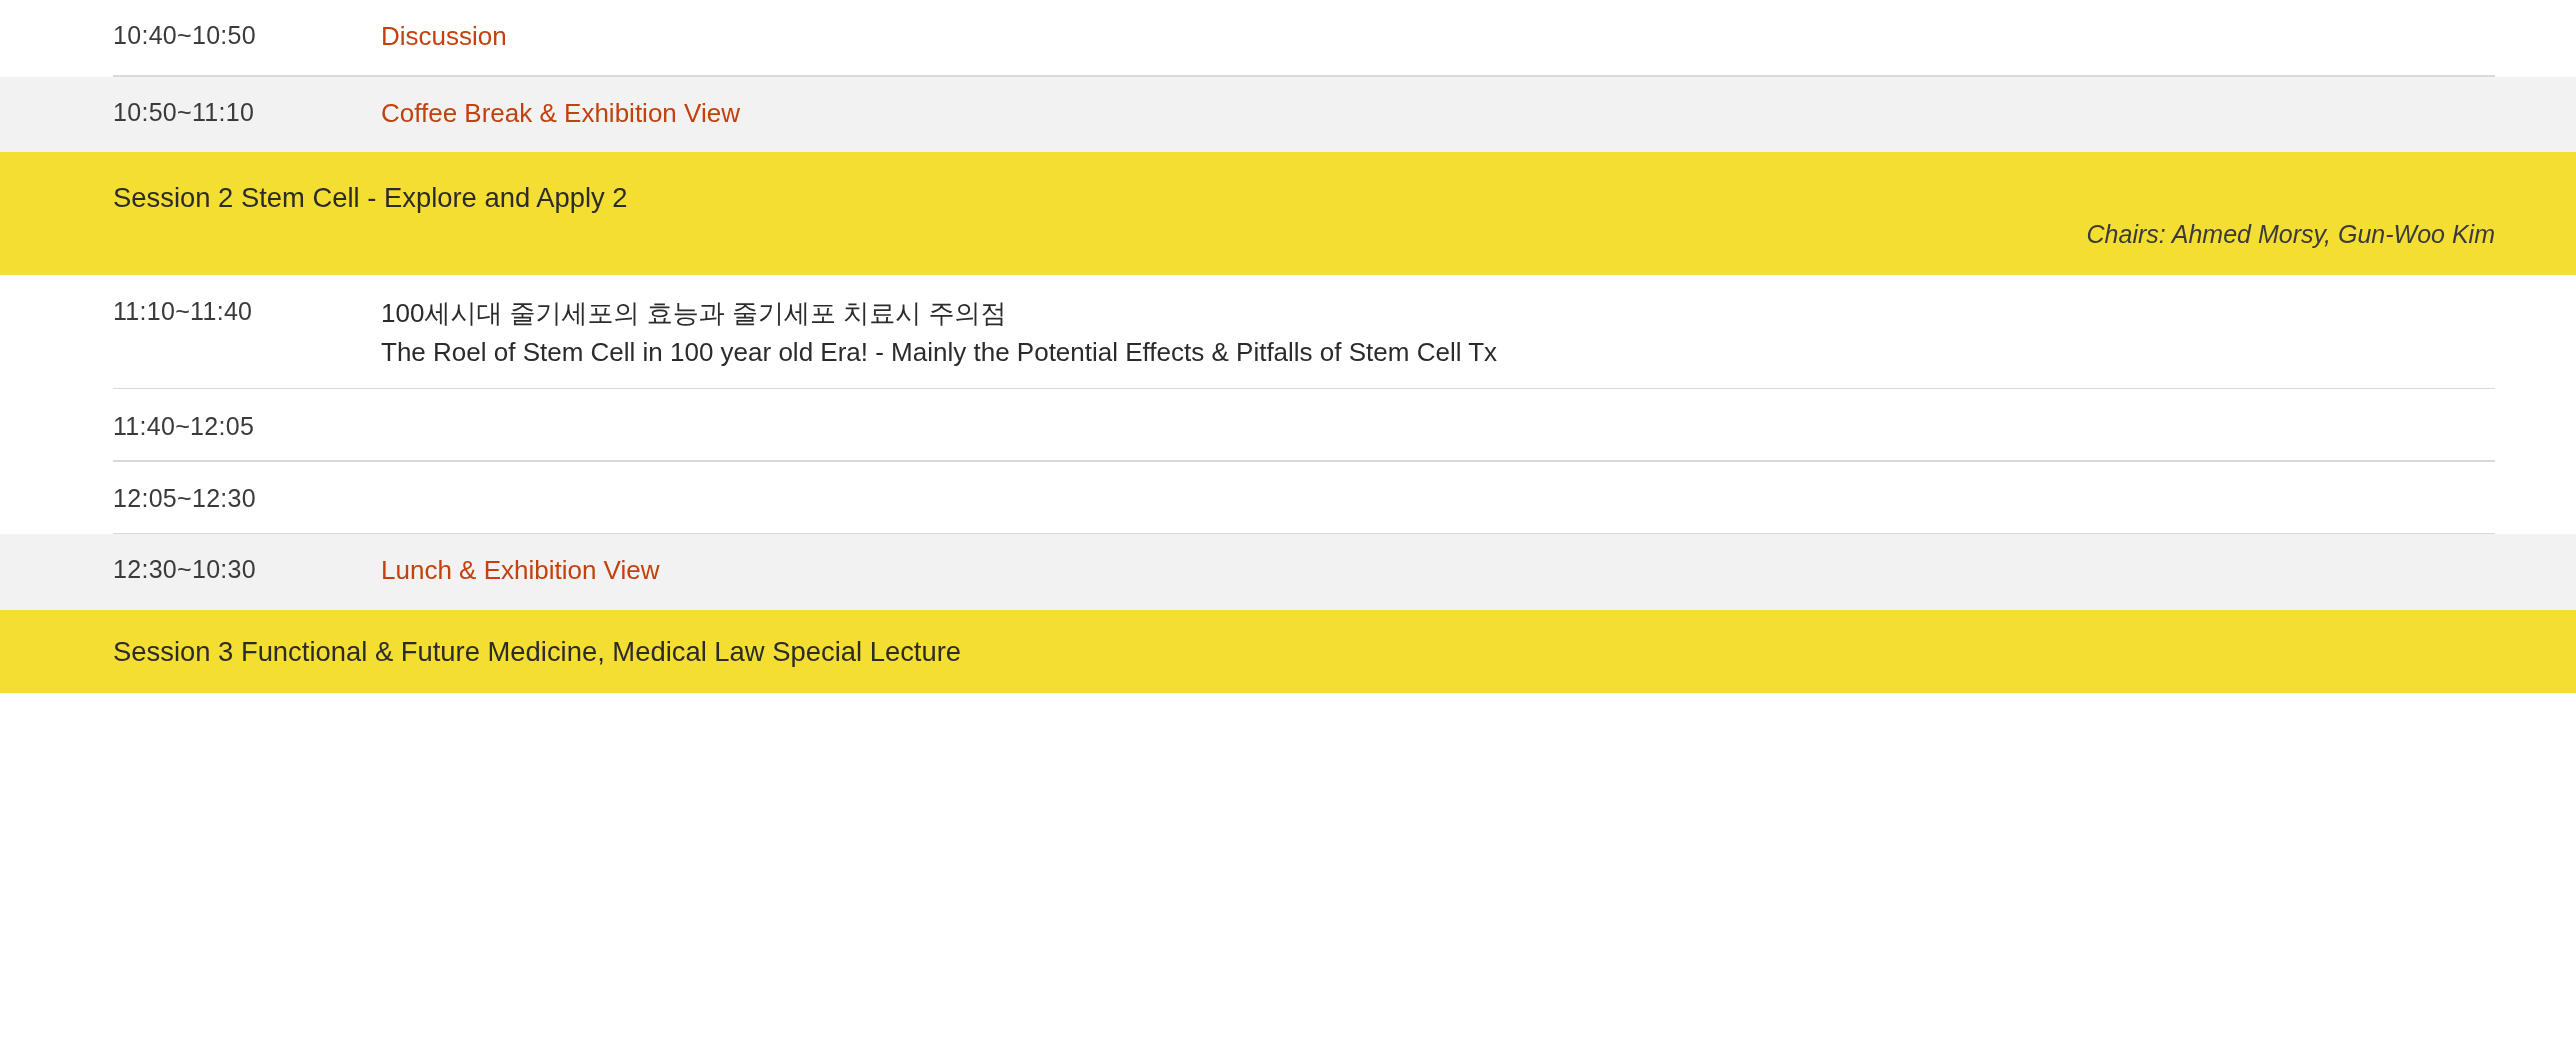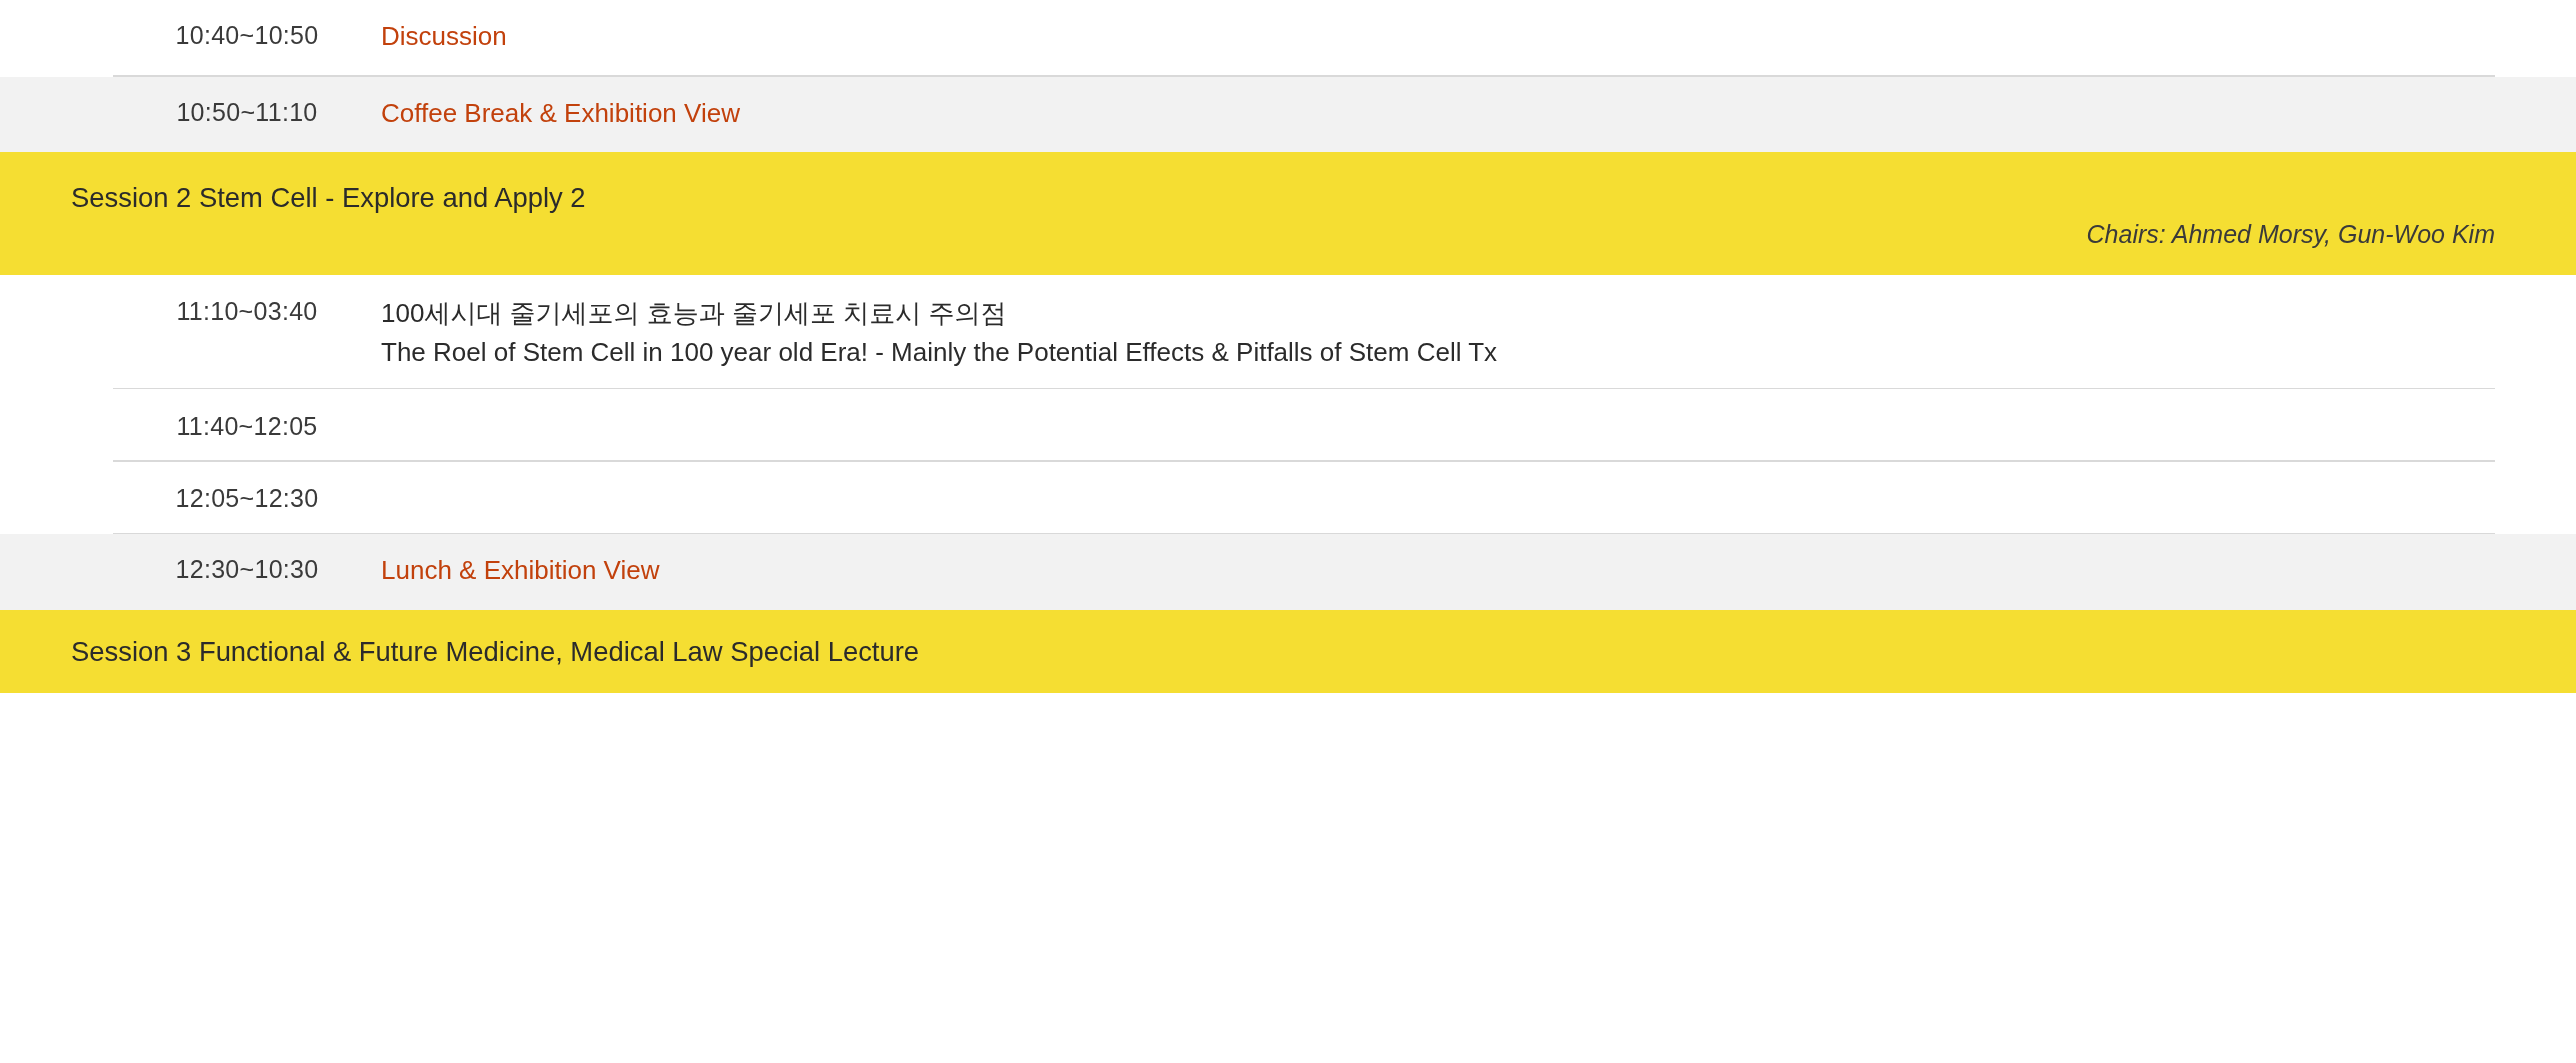--- a/index.html
+++ b/index.html
@@ -39,21 +39,20 @@
     background: #d9d9d9;
   }
 
   .time-cell {
     flex: 0 0 268px;
     font-size: 25px;
     line-height: 1.25;
     color: #3a3a3a;
     letter-spacing: 0.3px;
     white-space: nowrap;
-    text-align: center;
   }
 
   .body-cell {
     flex: 1 1 auto;
     min-width: 0;
   }
 
   .title-ko {
     font-size: 26px;
     line-height: 1.35;
@@ -81,21 +80,21 @@
     font-style: italic;
     color: #8c8c8c;
     text-align: right;
     white-space: nowrap;
   }
 
   
   .session-banner {
     background: #f5de32;
     box-sizing: border-box;
-    padding-left: 71px;
+    padding-left: 113px;
     padding-right: 81px;
   }
   .session-title {
     font-size: 27.4px;
     line-height: 1.3;
     color: #2b2b2b;
     white-space: nowrap;
   }
   .session-chairs {
     font-size: 25px;
@@ -135,21 +134,21 @@
       <div class="simple-label">Coffee Break &amp; Exhibition View</div>
     </div>
   </div>
 
   <div class="session-banner pad-banner-full">
     <div class="session-title">Session 2 Stem Cell - Explore and Apply 2</div>
     <div class="session-chairs gap-after-title">Chairs: Ahmed Morsy, Gun-Woo Kim</div>
   </div>
 
   <div class="row row-plain pad-talk">
-    <div class="time-cell">11:10~03:40</div>
+    <div class="time-cell">11:10~11:40</div>
     <div class="body-cell">
       <div class="title-ko">100세시대 줄기세포의 효능과 줄기세포 치료시 주의점</div>
       <div class="title-en gap-after-title">The Roel of Stem Cell in 100 year old Era! - Mainly the Potential Effects &amp; Pitfalls of Stem Cell Tx</div>
     </div>
   </div>
 
   <div class="sep"></div>
 
   <div class="row row-plain pad-talk">
     <div class="time-cell">11:40~12:05</div>

